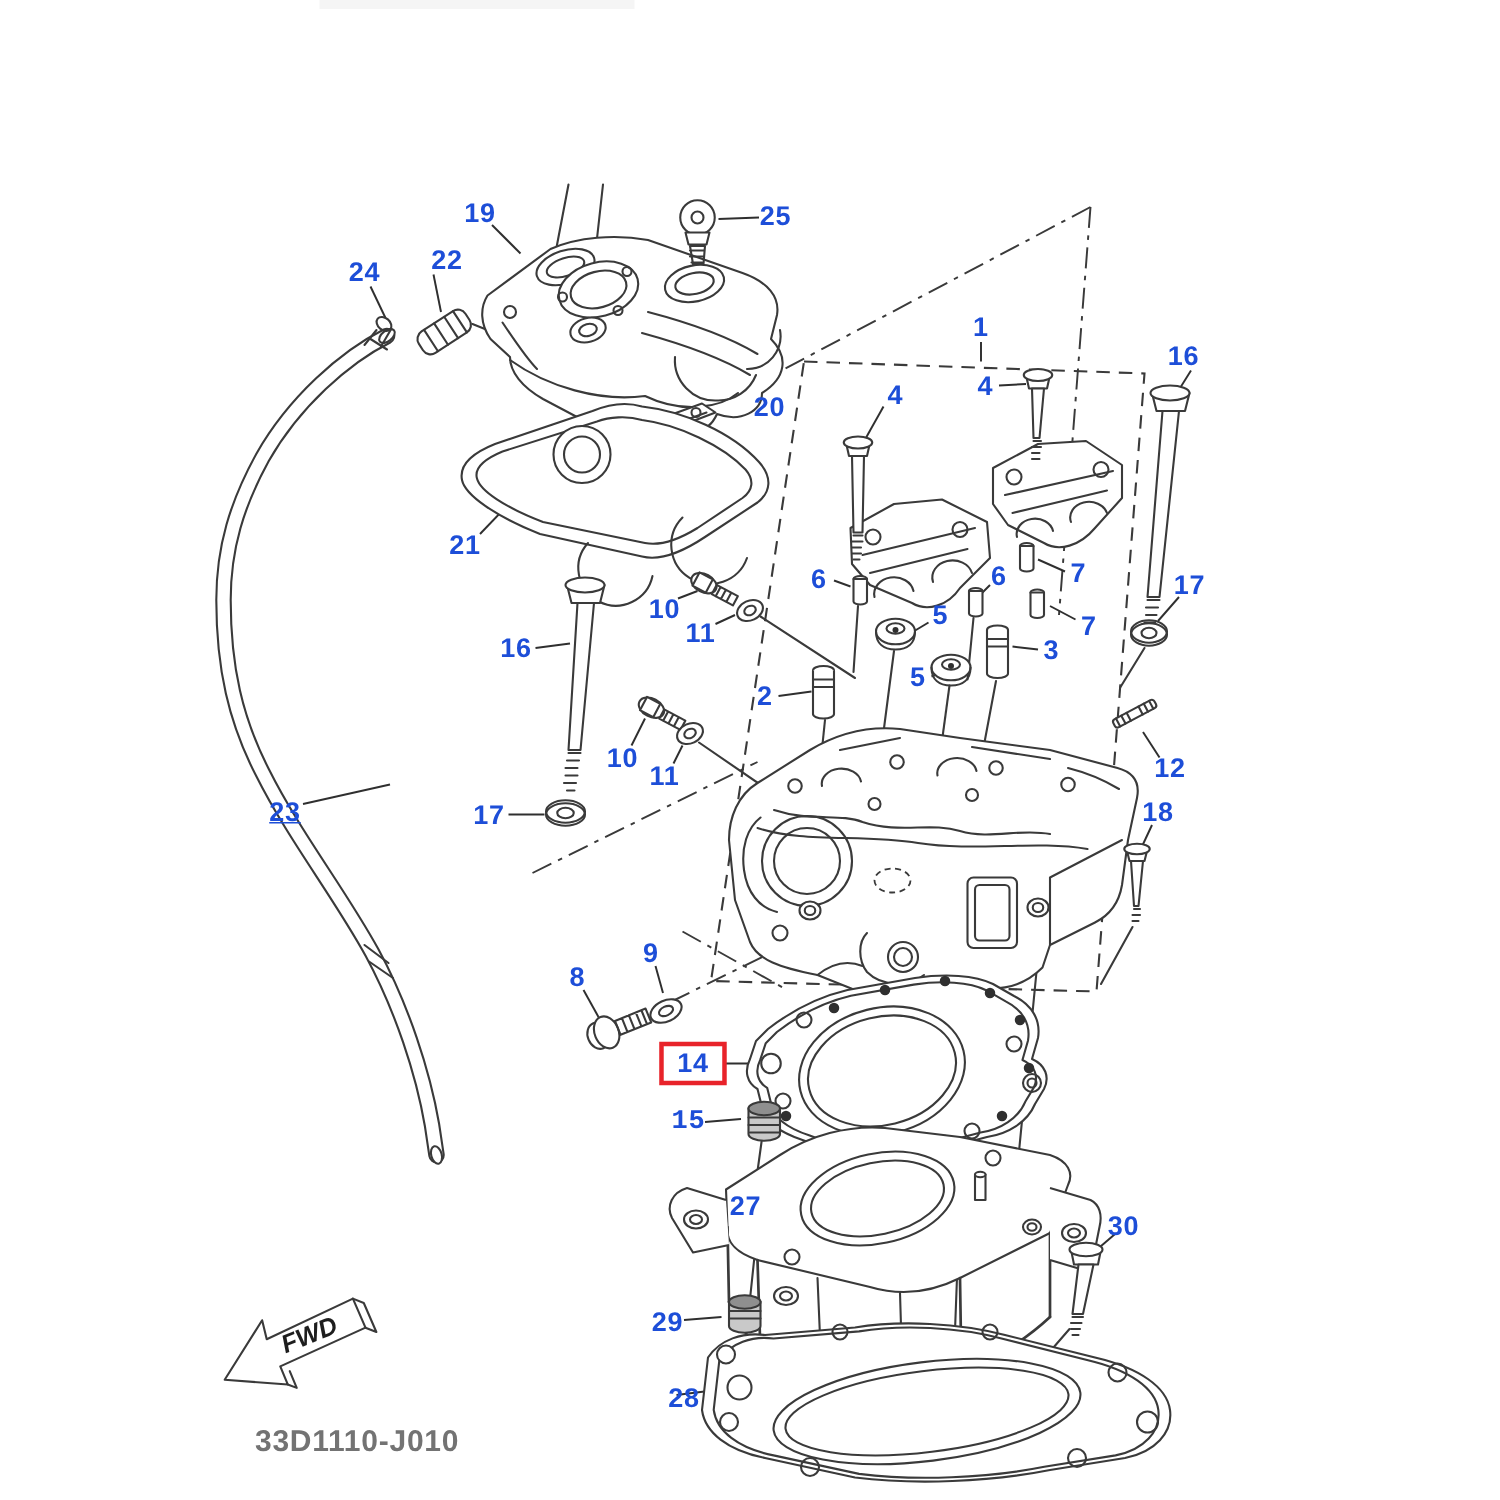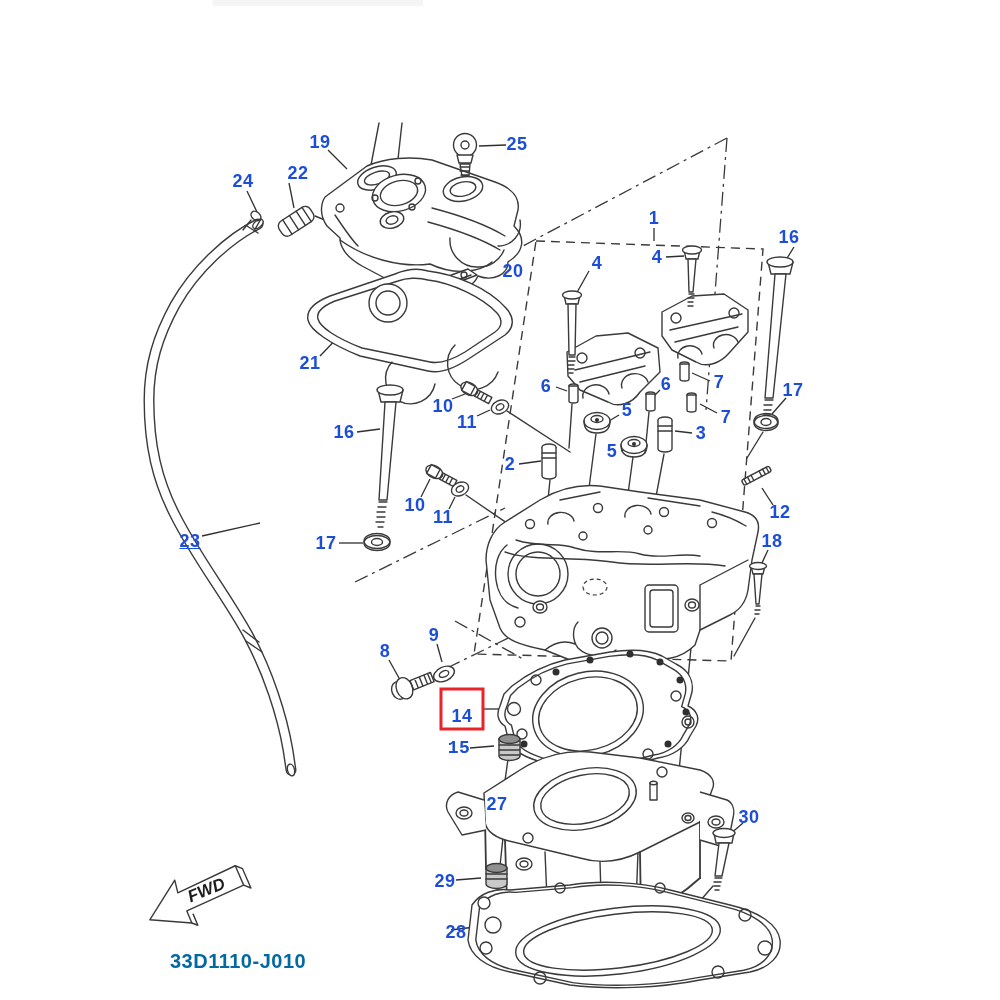--- a/index.html
+++ b/index.html
@@ -2,23 +2,23 @@
 <html><head>
 <meta charset="utf-8">
 <style>
   html,body{margin:0;padding:0;background:#ffffff;}
   #stage{position:relative;width:1000px;height:1000px;background:#ffffff;overflow:hidden;
          font-family:"Liberation Sans", sans-serif;}
   #drawing{position:absolute;left:0;top:0;}
   .part-label{position:absolute;transform:translate(-50%,-50%);font-family:"Liberation Sans",sans-serif;
               font-weight:bold;font-size:18px;color:#1d4ed8;letter-spacing:.5px;white-space:nowrap;
               line-height:1;user-select:none;cursor:pointer;}
-  .part-label.hl{border:3px solid #e8232a;padding:16px 9px 3px 9px;background:rgba(255,255,255,.0);}
+  .part-label.hl{border:3px solid #e8232a;padding:2px 9px 3px 9px;background:rgba(255,255,255,.0);}
   #diagram-code{position:absolute;left:170px;top:950px;font-family:"Liberation Sans",sans-serif;
-                font-weight:bold;font-size:20px;color:#0369a1;letter-spacing:.5px;}
+                font-weight:bold;font-size:20px;color:#737373;letter-spacing:.5px;}
   #top-crop-band{position:absolute;left:213px;top:0;width:210px;height:6px;background:#f5f5f5;}
   svg *{vector-effect:non-scaling-stroke;}
   .ln{stroke:#3a3a3a;stroke-width:1.4;fill:none;stroke-linecap:round;stroke-linejoin:round;}
   .ln2{stroke:#3a3a3a;stroke-width:1.8;fill:none;stroke-linecap:round;stroke-linejoin:round;}
   .lnw{stroke:#3a3a3a;stroke-width:1.4;fill:#ffffff;stroke-linejoin:round;}
   .leader{stroke:#2f2f2f;stroke-width:1.3;fill:none;}
   .dash{stroke:#3a3a3a;stroke-width:1.4;fill:none;stroke-dasharray:9 6;}
   .dashdot{stroke:#3a3a3a;stroke-width:1.3;fill:none;stroke-dasharray:14 5 3 5;}
   .dot{fill:#2f2f2f;stroke:none;}
 </style>

